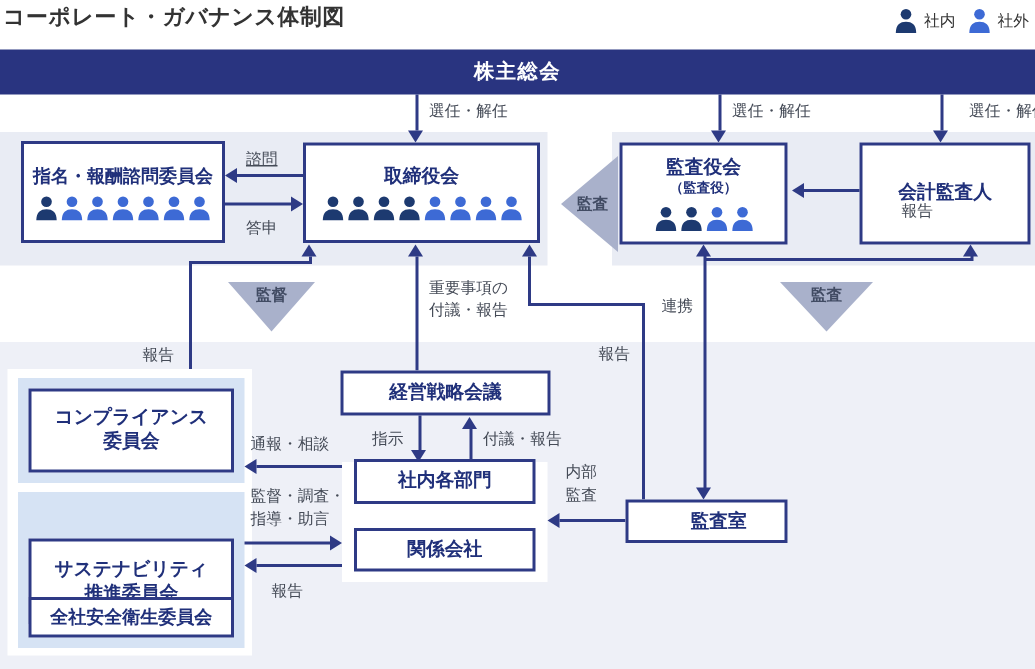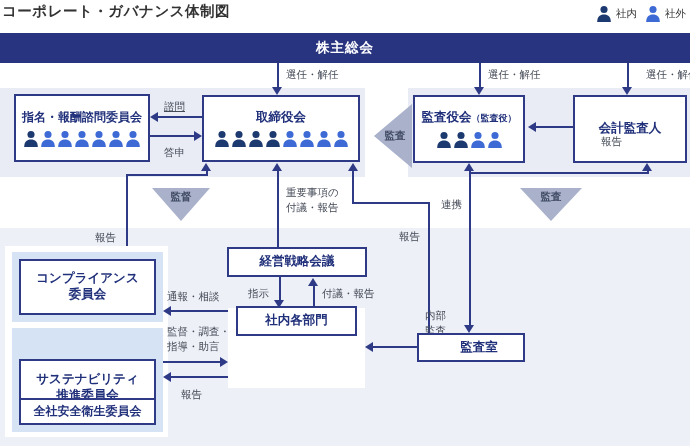--- a/index.html
+++ b/index.html
@@ -14,21 +14,21 @@
   .panel.bottom{background:var(--panel-bottom);}
   .panel.white{background:#fff;}
   .panel.frame{background:var(--frame);}
   .page-title{position:absolute;left:2px;top:2px;font-size:14.5px;font-weight:bold;color:#333;letter-spacing:.5px;}
   .bar{position:absolute;left:0;top:33px;width:690px;height:30px;background:var(--navy);
     display:flex;align-items:center;justify-content:center;color:#fff;font-weight:bold;font-size:13.5px;letter-spacing:1px;}
   .box{position:absolute;background:#fff;border:2px solid var(--line);box-sizing:border-box;
     display:flex;flex-direction:column;align-items:center;justify-content:center;}
   .box-title{font-weight:bold;color:var(--ink);font-size:12.5px;line-height:1.25;text-align:center;white-space:nowrap;}
   .box-title-sub{font-weight:bold;color:var(--ink);font-size:9px;}
-  .title-row{display:flex;align-items:center;}
+  .title-row{display:flex;align-items:center;flex-direction:column;}
   .people{display:flex;gap:1px;margin-top:5px;}
   .lbl{position:absolute;font-size:10.5px;color:#454b57;line-height:1.4;white-space:nowrap;}
   .hline,.vline{position:absolute;background:var(--line);}
   .arr{position:absolute;width:0;height:0;border-style:solid;}
   .arr-up{border-width:0 5px 8px 5px;border-color:transparent transparent var(--line) transparent;}
   .arr-down{border-width:8px 5px 0 5px;border-color:var(--line) transparent transparent transparent;}
   .arr-left{border-width:5px 8px 5px 0;border-color:transparent var(--line) transparent transparent;}
   .arr-right{border-width:5px 0 5px 8px;border-color:transparent transparent transparent var(--line);}
   .tri-down{position:absolute;width:0;height:0;border-left:29px solid transparent;border-right:29px solid transparent;border-top:33px solid var(--tri);}
   .tri-left{position:absolute;width:0;height:0;border-top:32px solid transparent;border-bottom:32px solid transparent;border-right:38px solid var(--tri);}
@@ -252,39 +252,42 @@
   <div class="vline" style="left:279px;top:277px;width:2px;height:24px;"></div>
   <div class="arr arr-down" style="left:274px;top:300px;"></div>
   <div class="lbl" style="left:248px;top:286px;">指示</div>
   <div class="arr arr-up" style="left:308px;top:278px;"></div>
   <div class="vline" style="left:313px;top:285px;width:2px;height:23px;"></div>
   <div class="lbl" style="left:322px;top:286px;">付議・報告</div>
 
   <div class="box" style="left:236px;top:306px;width:121px;height:30px;">
     <div class="box-title">社内各部門</div>
   </div>
+  <div class="box" style="left:236px;top:352px;width:121px;height:29px;">
+    <div class="box-title">関係会社</div>
+  </div>
 
   <div class="hline" style="left:171px;top:310px;width:57px;height:2px;"></div>
   <div class="arr arr-left" style="left:163px;top:306px;"></div>
   <div class="lbl" style="left:167px;top:289px;">通報・相談</div>
 
   <div class="hline" style="left:163px;top:361px;width:57px;height:2px;"></div>
   <div class="arr arr-right" style="left:220px;top:357px;"></div>
   <div class="lbl" style="left:167px;top:324px;">
     <div>監督・調査・</div>
     <div>指導・助言</div>
   </div>
 
   <div class="hline" style="left:171px;top:376px;width:57px;height:2px;"></div>
   <div class="arr arr-left" style="left:163px;top:372px;"></div>
   <div class="lbl" style="left:181px;top:387px;">報告</div>
 
   <div class="hline" style="left:373px;top:346px;width:44px;height:2px;"></div>
   <div class="arr arr-left" style="left:365px;top:342px;"></div>
-  <div class="lbl" style="left:377px;top:308px;margin-left:48px;">
+  <div class="lbl" style="left:377px;top:308px;">
     <div>内部</div>
     <div>監査</div>
   </div>
 
   <div class="box" style="left:417px;top:333px;width:108px;height:29px;padding-left:16px;">
     <div class="box-title">監査室</div>
   </div>
 
 </div>
 

